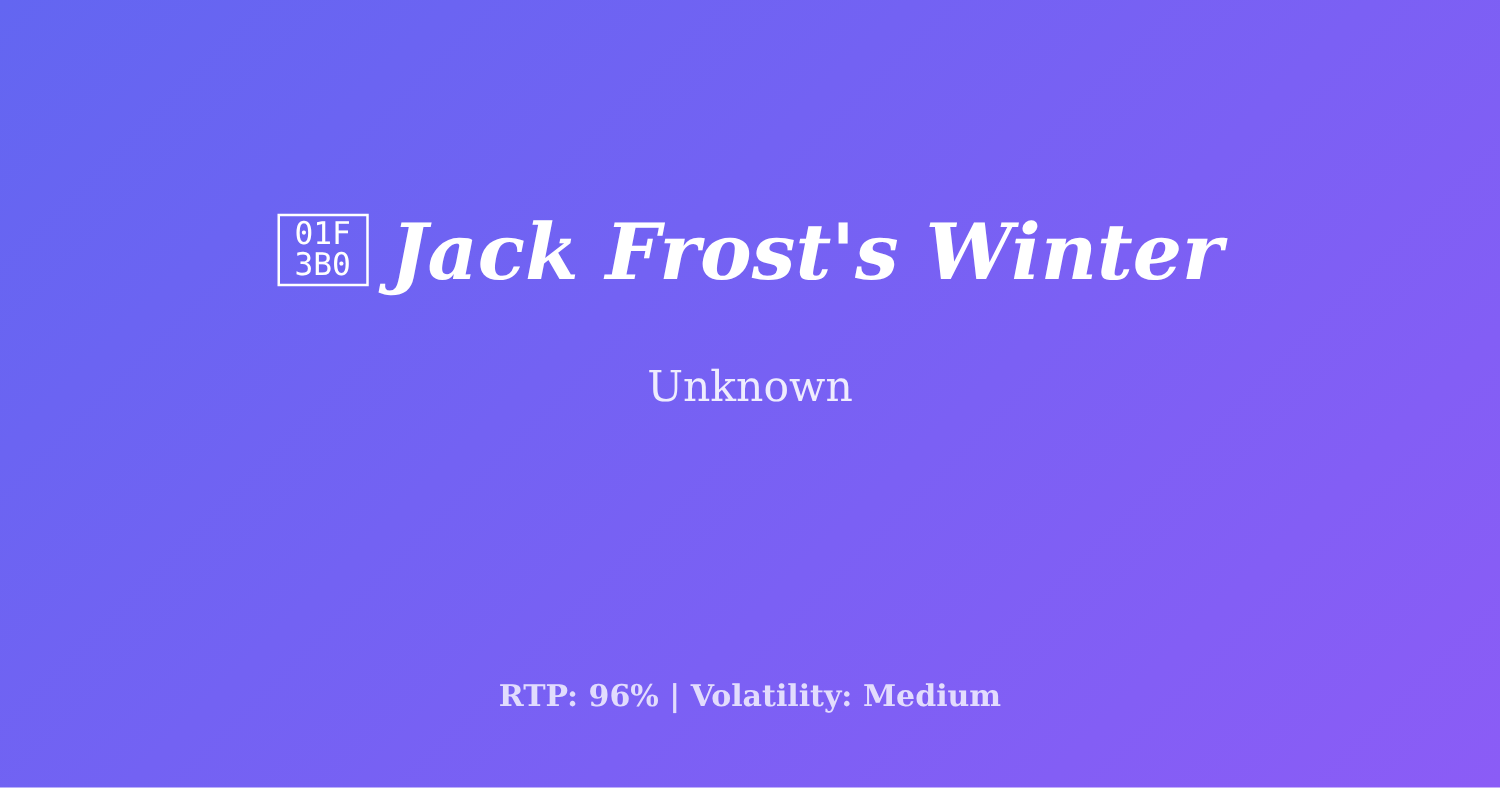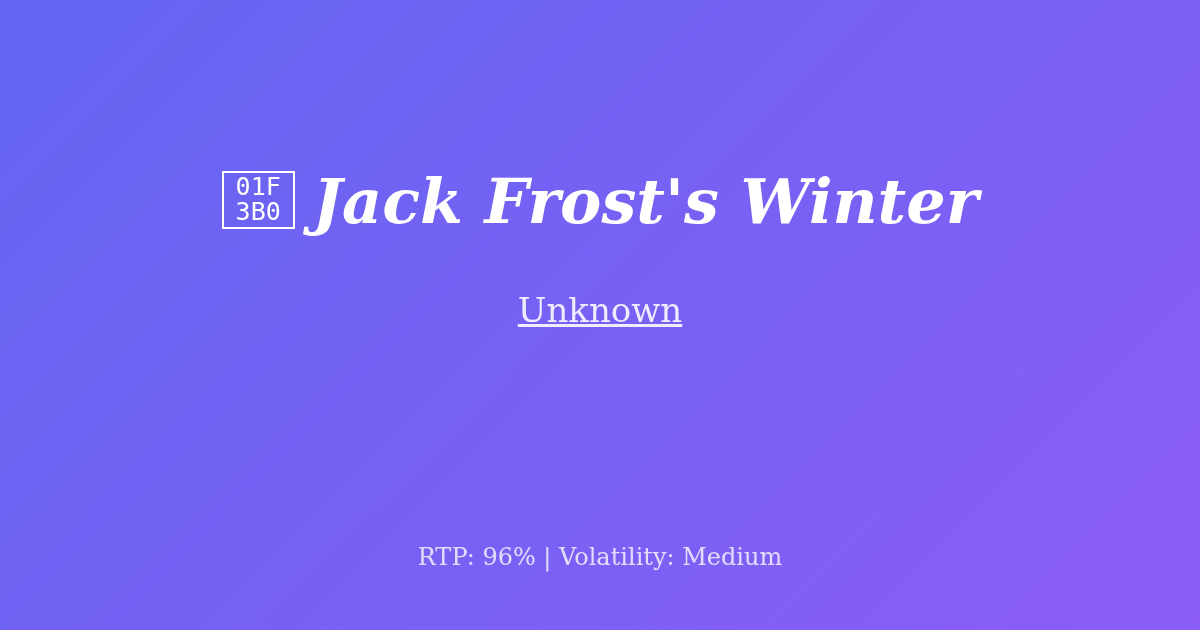--- a/index.html
+++ b/index.html
@@ -95,35 +95,34 @@
 
   .og-subtitle {
     font-family: "DejaVu Serif", "Liberation Serif", serif;
     font-weight: 400;
     font-size: 34px;
     line-height: 1.2;
     color: rgba(255, 255, 255, 0.88);
     margin: 0;
     margin-top: 56px;
     text-align: right;
-    text-decoration: underline;
   }
 
   
   .og-footer {
     position: absolute;
     left: 0;
     right: 0;
     bottom: 58px;
     text-align: center;
   }
 
   .og-meta {
     font-family: "DejaVu Serif", "Liberation Serif", serif;
-    font-weight: 400;
+    font-weight: 700;
     font-size: 24px;
     line-height: 1.2;
     color: rgba(255, 255, 255, 0.78);
     margin: 0;
     display: inline-block;
     text-align: center;
   }
 </style>
 </head>
 <body>

